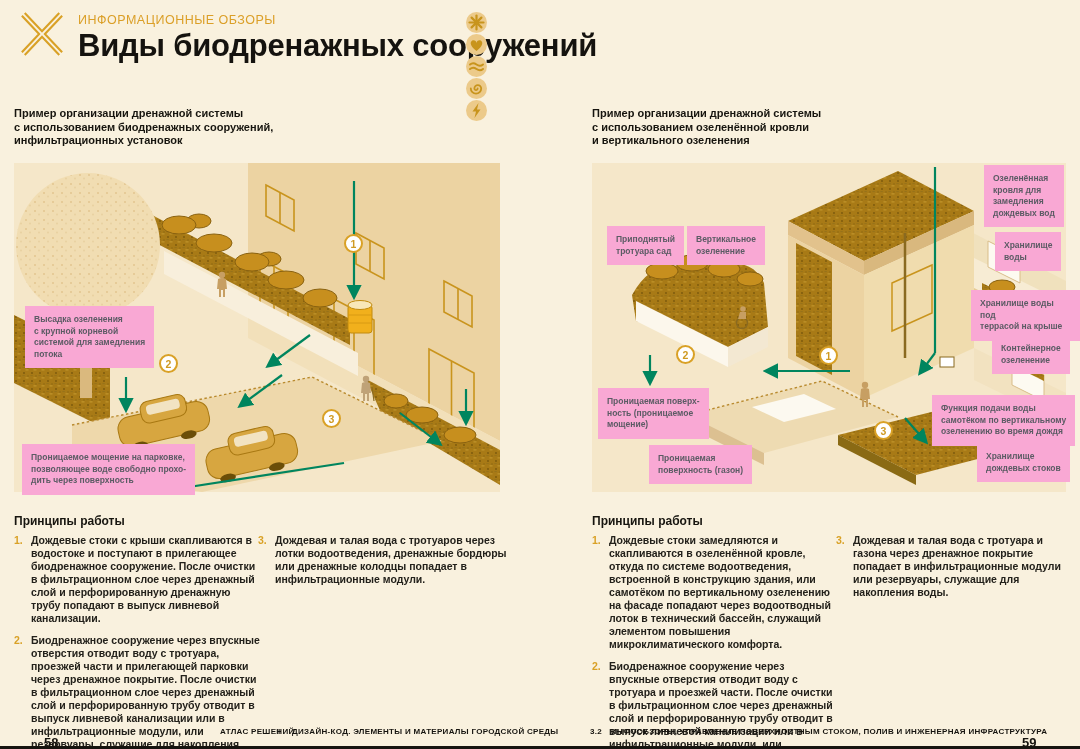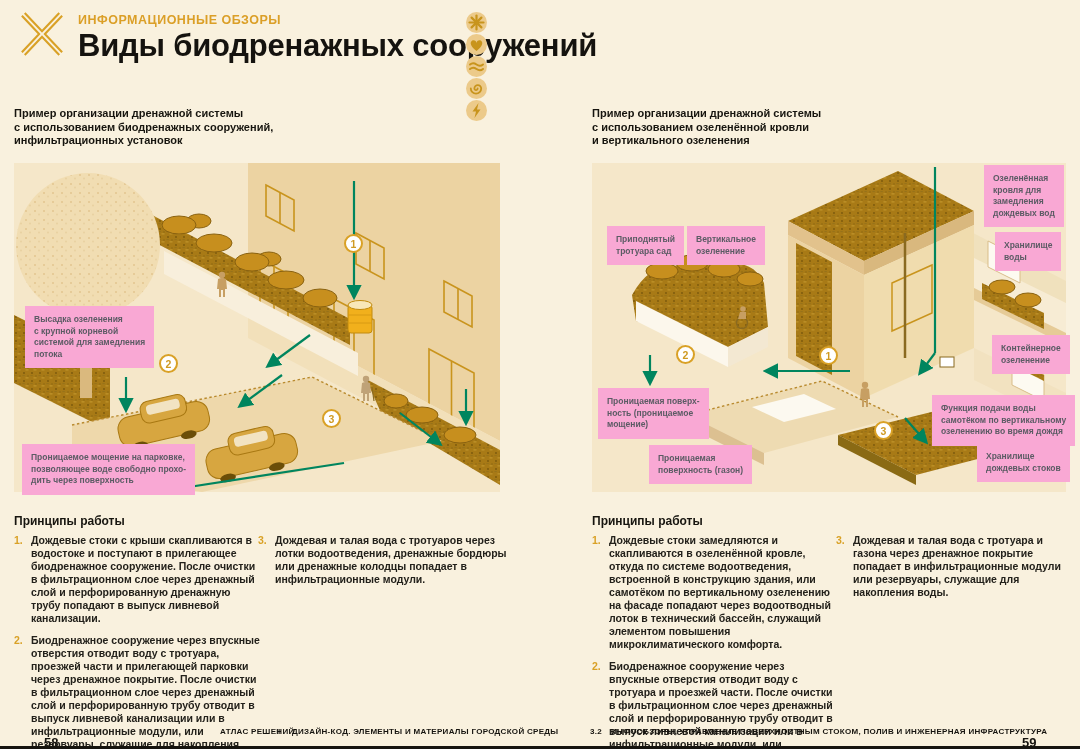--- a/index.html
+++ b/index.html
@@ -1,20 +1,20 @@
 <!DOCTYPE html>
 <html><head>
 <meta charset="utf-8">
 <style>
   html,body{margin:0;padding:0;background:#e8e3d8;}
   .page{position:relative;width:1080px;height:749px;background:#f9f1de;overflow:hidden;
         font-family:"Liberation Sans",sans-serif;}
   
   .logo{position:absolute;left:18px;top:11px;}
-  .eyebrow{position:absolute;left:78px;top:13px;font-size:12.5px;font-weight:bold;
+  .eyebrow{position:absolute;left:78px;top:13px;font-size:12.5px;font-weight:normal;
            color:#db9f27;letter-spacing:.5px;}
   .title{position:absolute;left:78px;top:28px;font-size:31px;font-weight:bold;
          color:#15130f;letter-spacing:-.2px;}
   .icon-stack{position:absolute;left:466px;top:12px;display:flex;flex-direction:column;gap:1px;}
   .cicon{width:21px;height:21px;border-radius:50%;background:#ecca8a;
          display:flex;align-items:center;justify-content:center;}
   
   .intro{position:absolute;top:107px;font-size:11px;font-weight:bold;line-height:13.5px;
          color:#17150f;white-space:pre-line;}
   .intro.l{left:14px}.intro.r{left:592px}
@@ -305,20 +305,22 @@
   <div class="callout" style="left:607px;top:226px">Приподнятый
 тротуара сад</div>
   <div class="callout" style="left:687px;top:226px">Вертикальное
 озеленение</div>
   <div class="callout" style="left:984px;top:165px">Озеленённая
 кровля для
 замедления
 дождевых вод</div>
   <div class="callout" style="left:995px;top:232px">Хранилище
 воды</div>
+  <div class="callout" style="left:971px;top:290px">Хранилище воды под
+террасой на крыше</div>
   <div class="callout" style="left:992px;top:335px">Контейнерное
 озеленение</div>
   <div class="callout" style="left:598px;top:388px">Проницаемая поверх-
 ность (проницаемое
 мощение)</div>
   <div class="callout" style="left:932px;top:395px">Функция подачи воды
 самотёком по вертикальному
 озеленению во время дождя</div>
   <div class="callout" style="left:649px;top:445px">Проницаемая
 поверхность (газон)</div>

